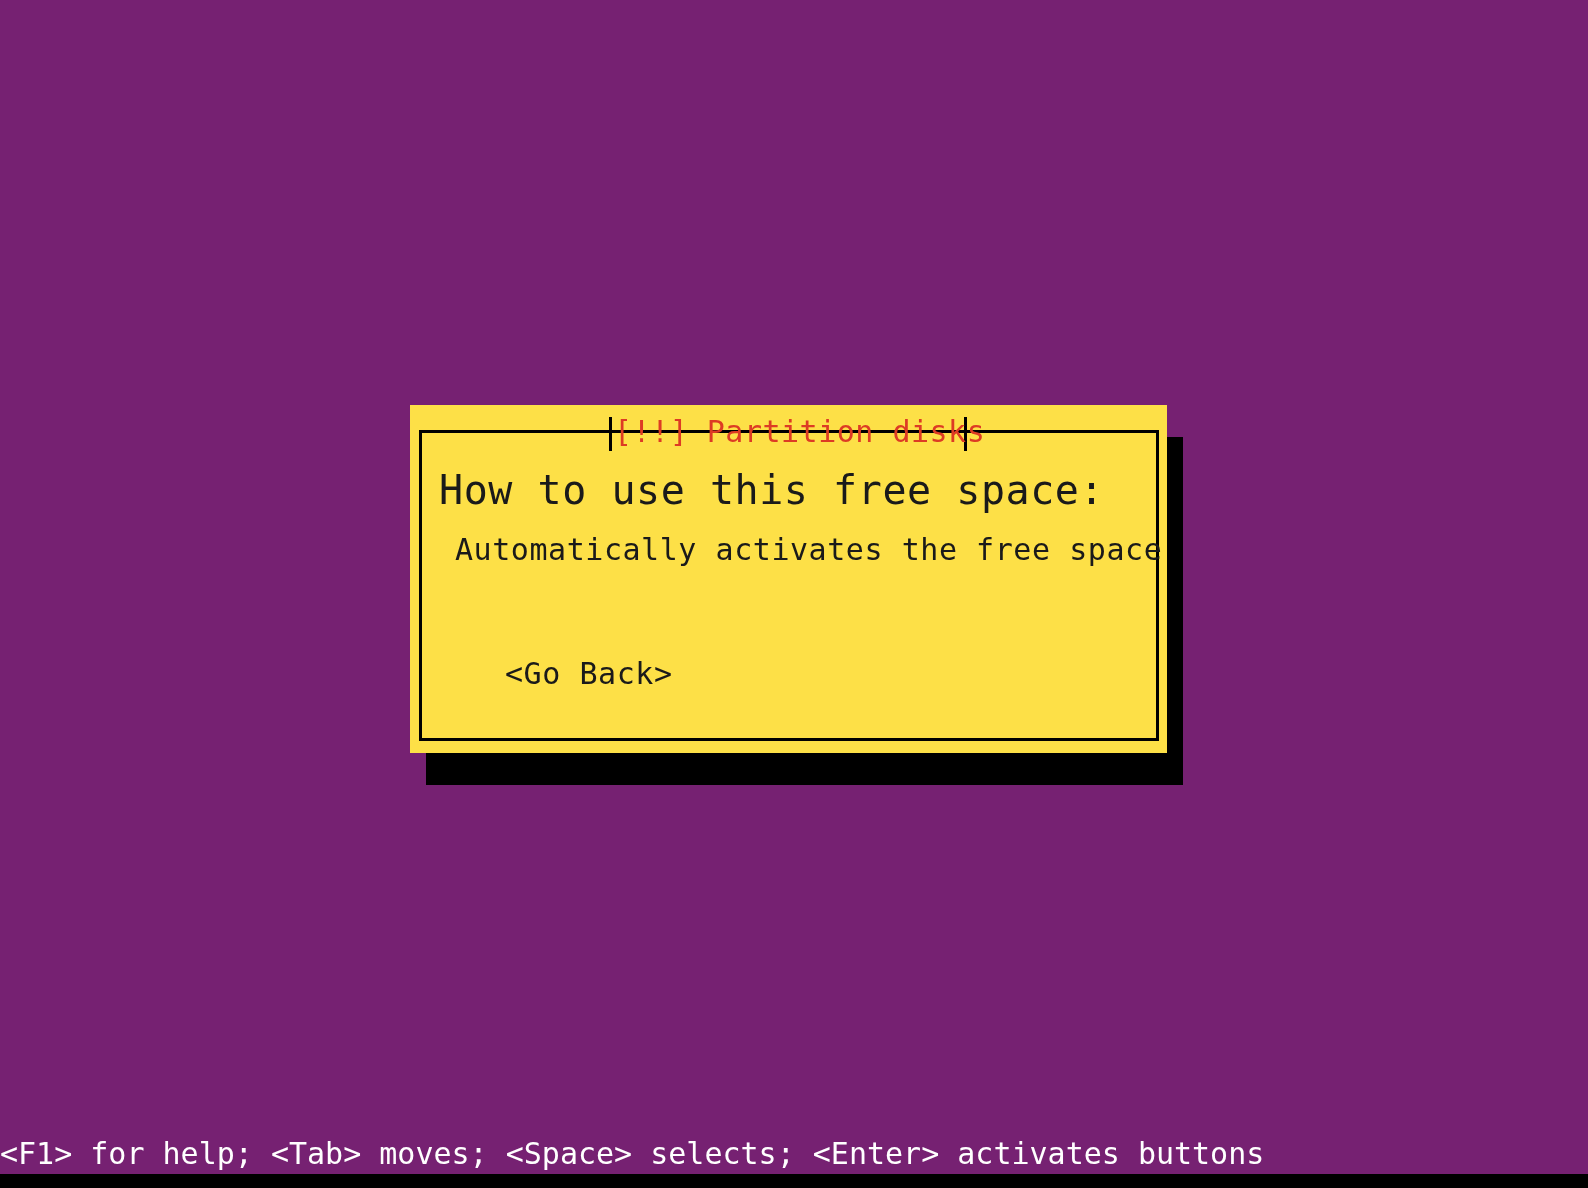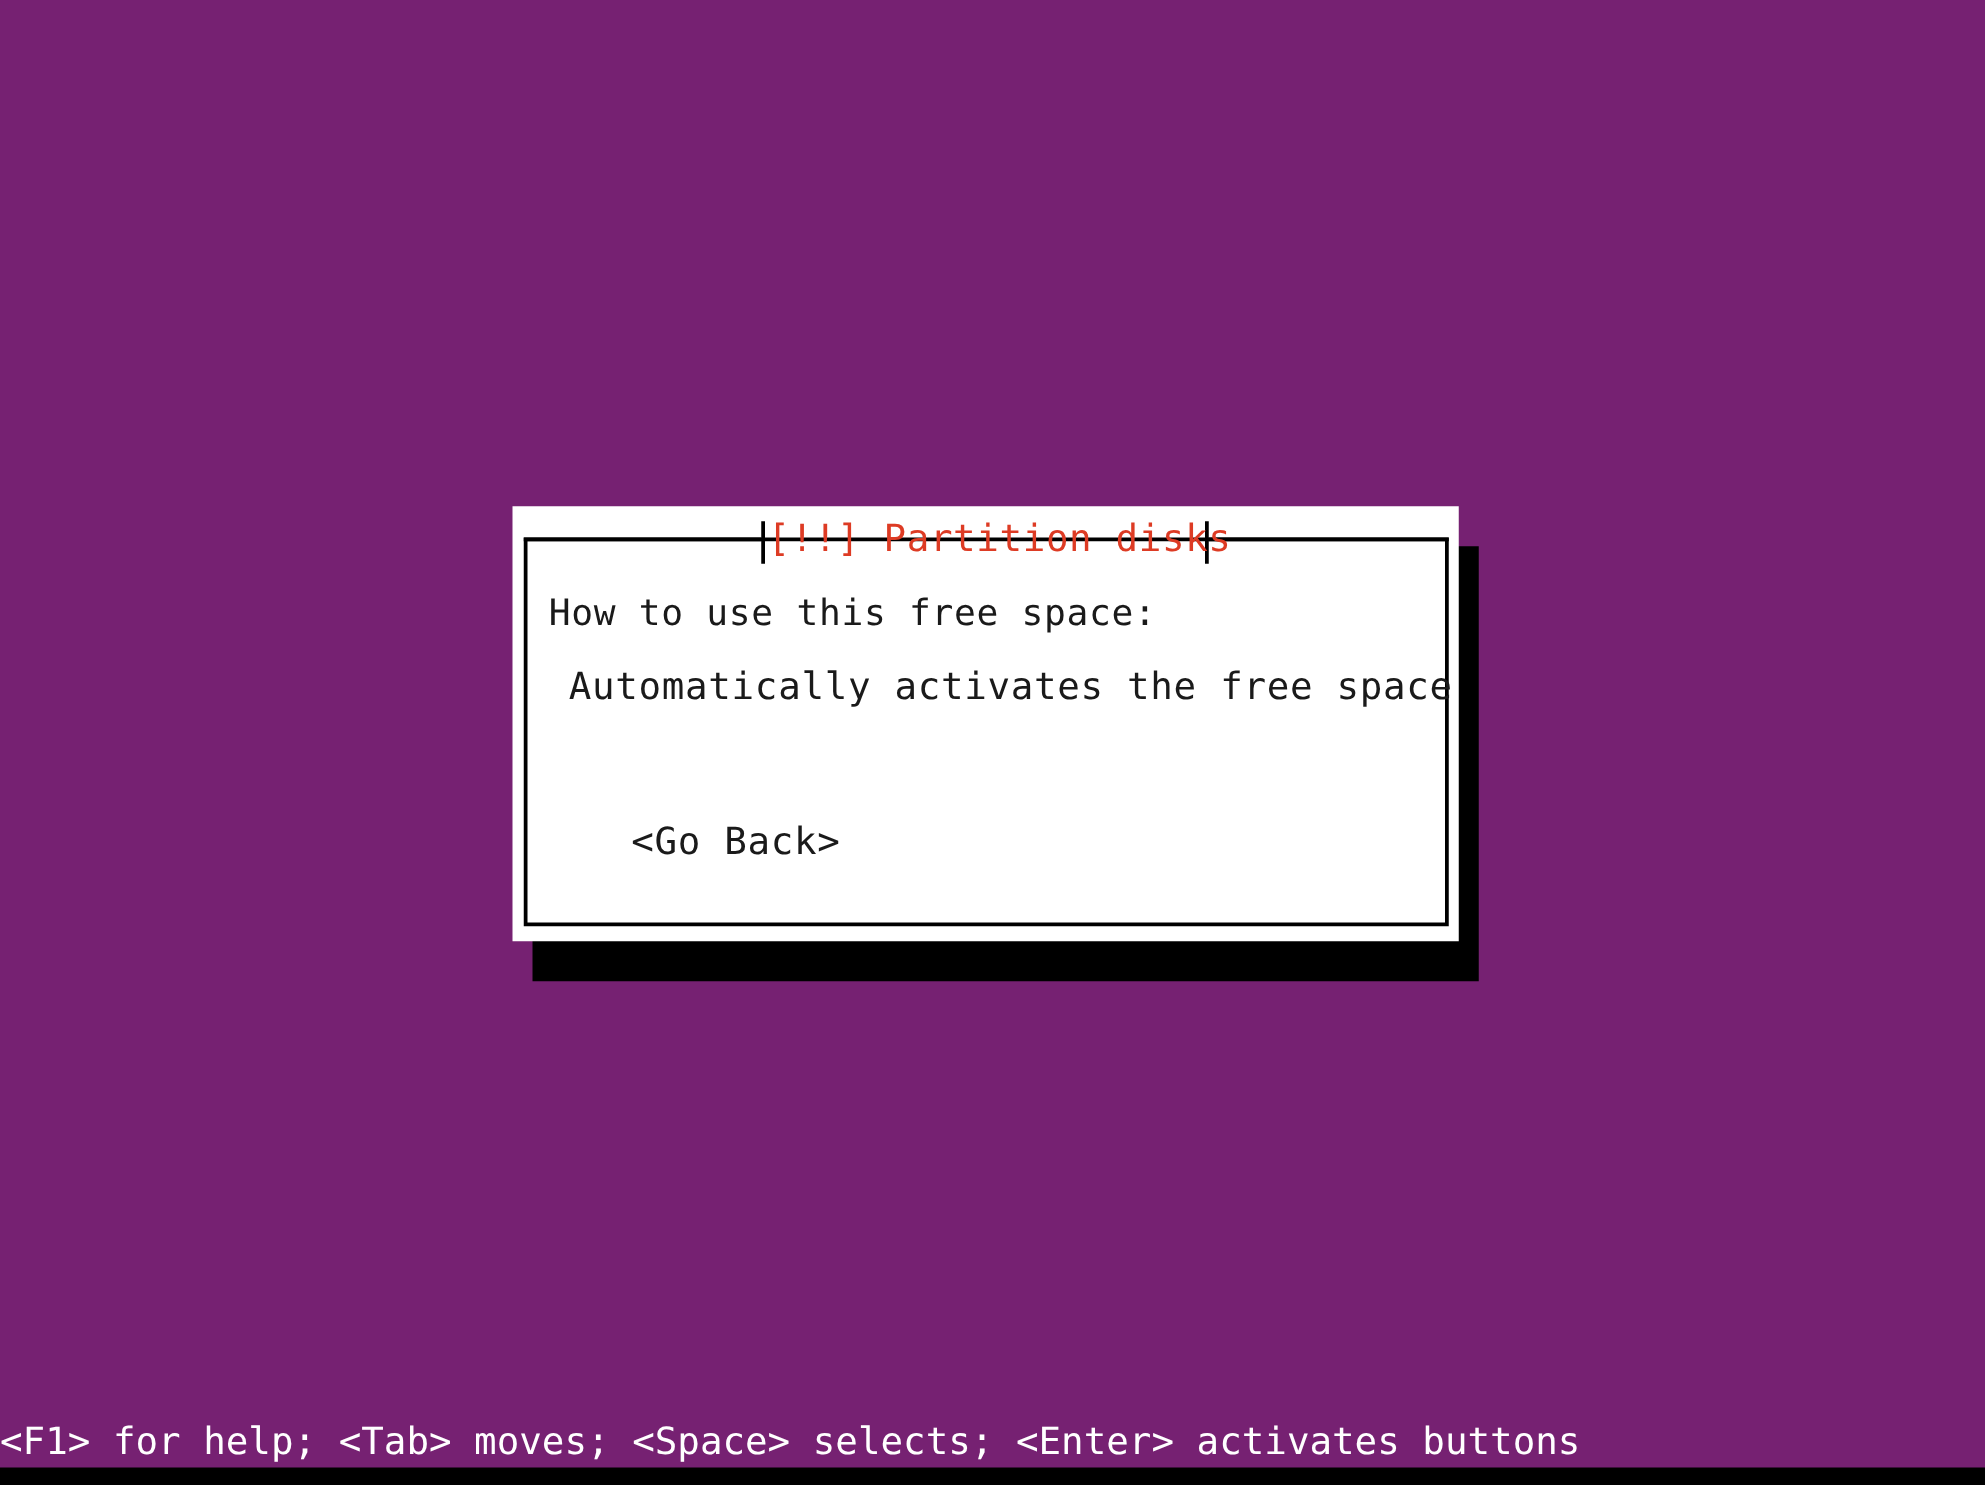--- a/index.html
+++ b/index.html
@@ -50,21 +50,21 @@
     background: #000000;
   }
 
   
   #dialog {
     position: absolute;
     left: 410px;
     top: 405px;
     width: 757px;
     height: 348px;
-    background: #ffffff;
+    background: #fde047;
   }
 
   
   #dialog-frame {
     position: absolute;
     left: 9px;
     top: 25px;
     width: 740px;
     height: 311px;
     border: 3px solid #000000;
@@ -103,21 +103,21 @@
     font-size: 30px;
     letter-spacing: 0.5px;
     white-space: pre;
   }
 
   
   #prompt-text {
     position: absolute;
     left: 29px;
     top: 68px;
-    font-size: 29px;
+    font-size: 40px;
     line-height: 34px;
     color: #1a1a1a;
     white-space: pre;
     letter-spacing: 0.55px;
   }
 
   #menu-list {
     position: absolute;
     left: 45px;
     top: 129px;

